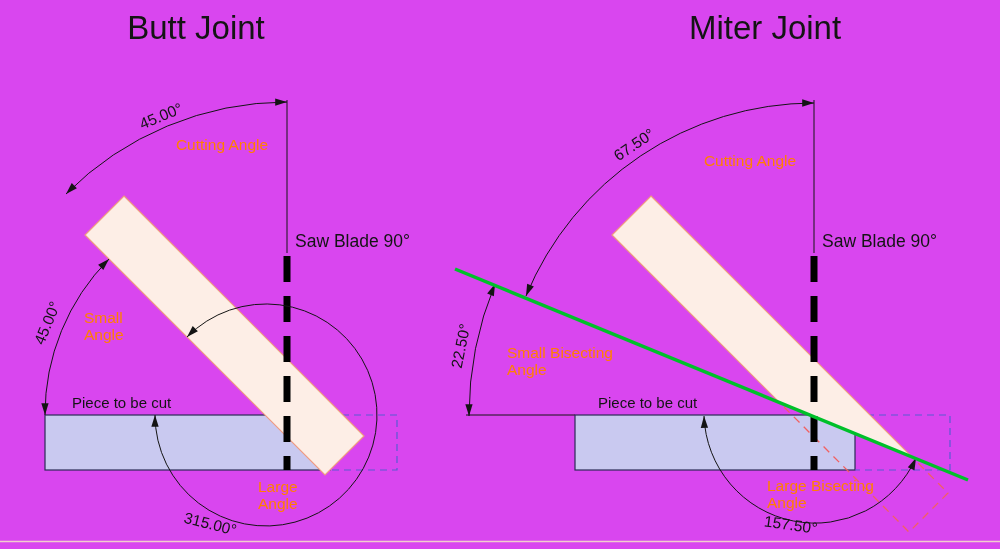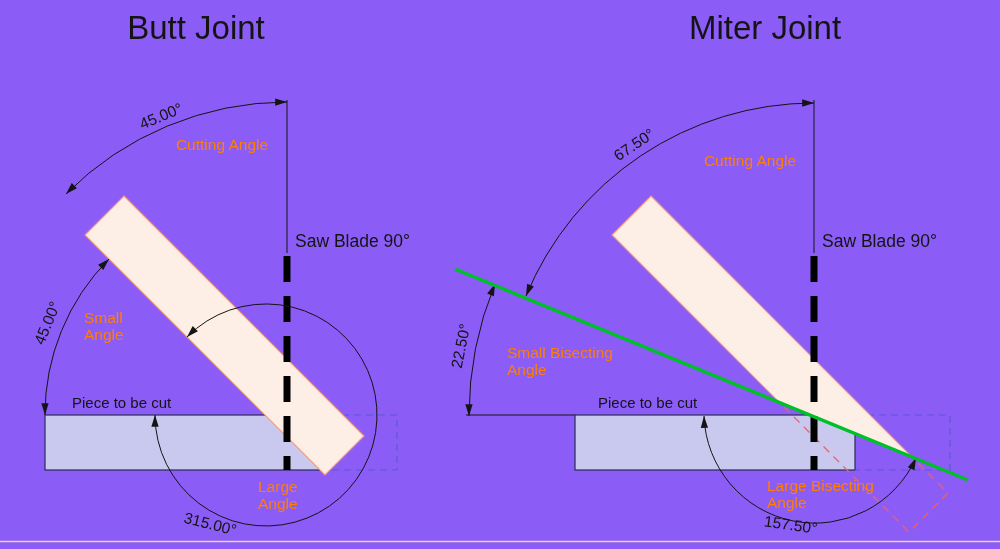--- a/index.html
+++ b/index.html
@@ -1,17 +1,17 @@
 <!DOCTYPE html>
 <html style="--ink: #141414; --label_orange: #ff7f00; --piece_fill: #fdeee6; --piece_stroke: #ef9a80; --board_fill: #c9c9f0; --board_stroke: #2b2b55; --hidden_blue: #5a5ad2; --hidden_red: #f26060; --bisect_green: #00c02a;"><head>
 <meta charset="utf-8">
 <style>
   html,body{margin:0;padding:0;background:#ffffff;}
   body{width:1000px;height:549px;overflow:hidden;font-family:"Liberation Sans",sans-serif;}
-  .stage{position:relative;width:1000px;height:549px;background:#8b5cf6;}
+  .stage{position:relative;width:1000px;height:549px;background:#d946ef;}
   svg{display:block;}
   text{font-family:"Liberation Sans","DejaVu Sans",sans-serif;}
   .title{font-size:33px;fill:var(--ink,#0a0a0a);}
   .dim-text{font-size:15.5px;fill:var(--ink,#161616);}
   .olabel{font-size:15.5px;fill:var(--label_orange,#ff7f00);}
   .blade-label{font-size:17.5px;fill:var(--ink,#0a0a0a);}
   .piece-label{font-size:15px;fill:var(--ink,#0a0a0a);}
   .board{fill:var(--board_fill,#c9c9f0);stroke:var(--board_stroke,#2b2b55);stroke-width:1.2;}
   .hidden-blue{fill:none;stroke:var(--hidden_blue,#5a5ad2);stroke-width:1.2;stroke-dasharray:7 5;}
   .piece{fill:var(--piece_fill,#fdeee6);stroke:var(--piece_stroke,#ef9a80);stroke-width:1.2;}

